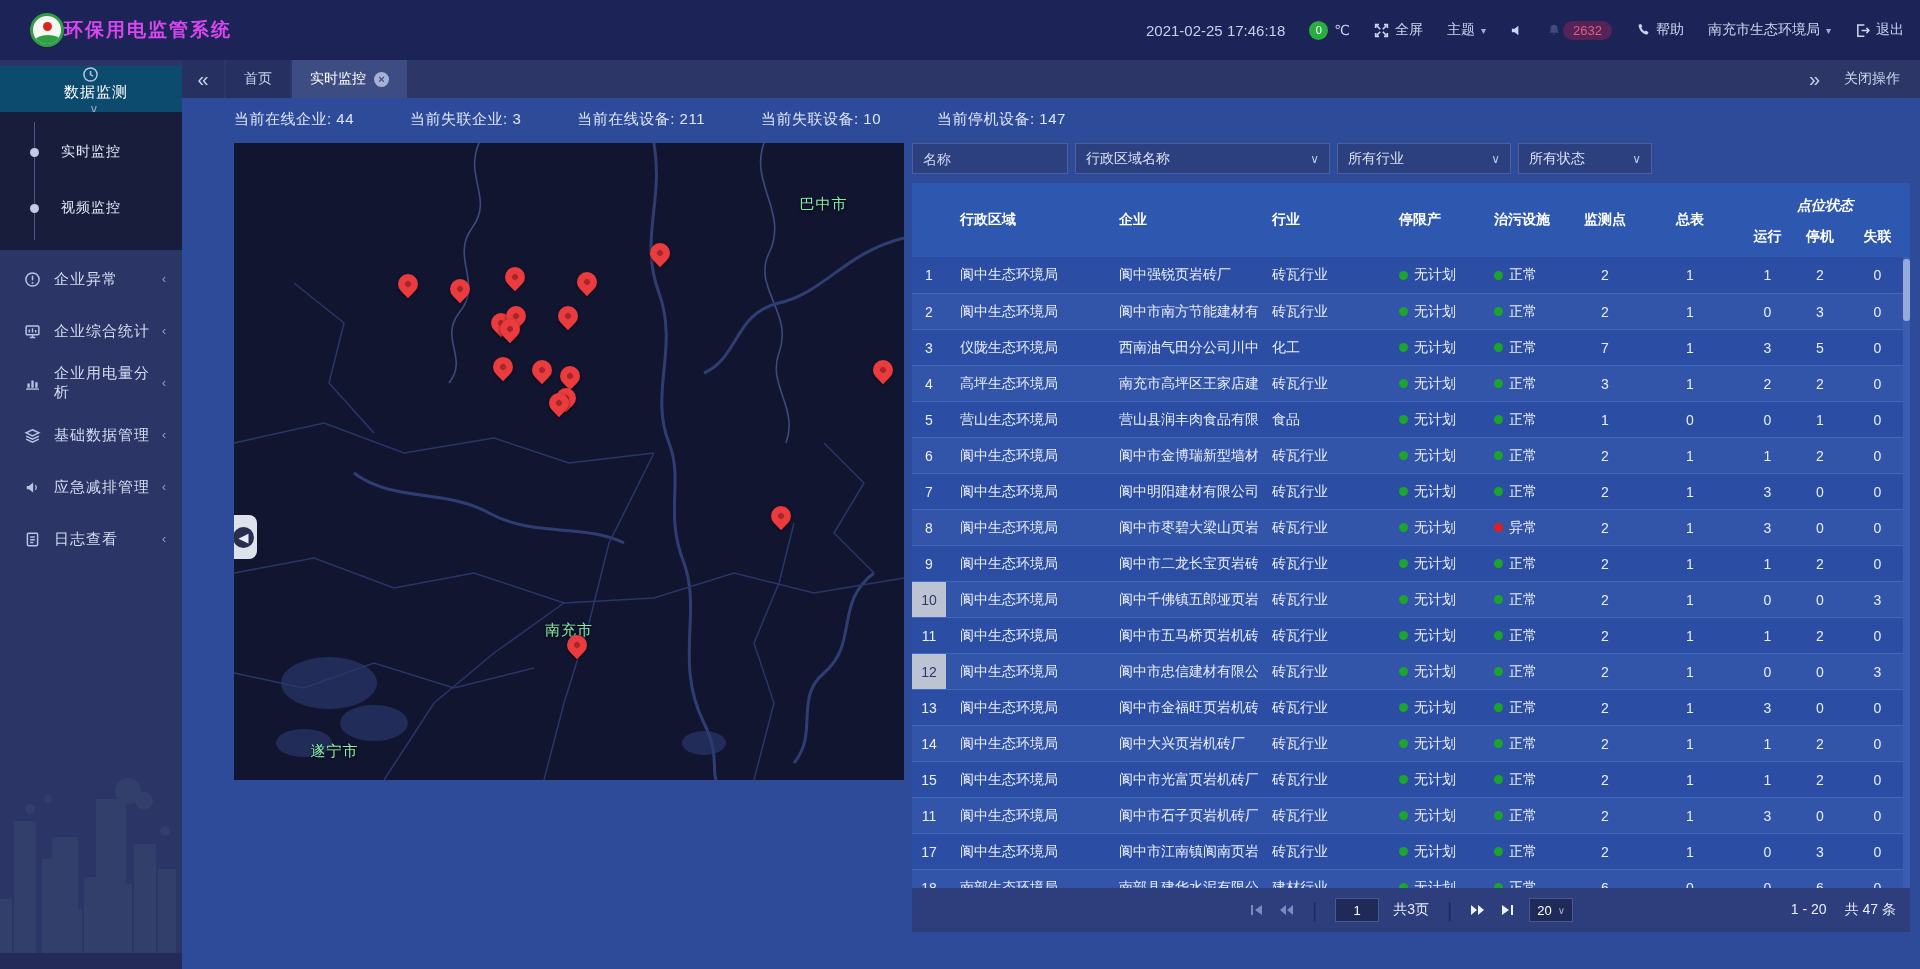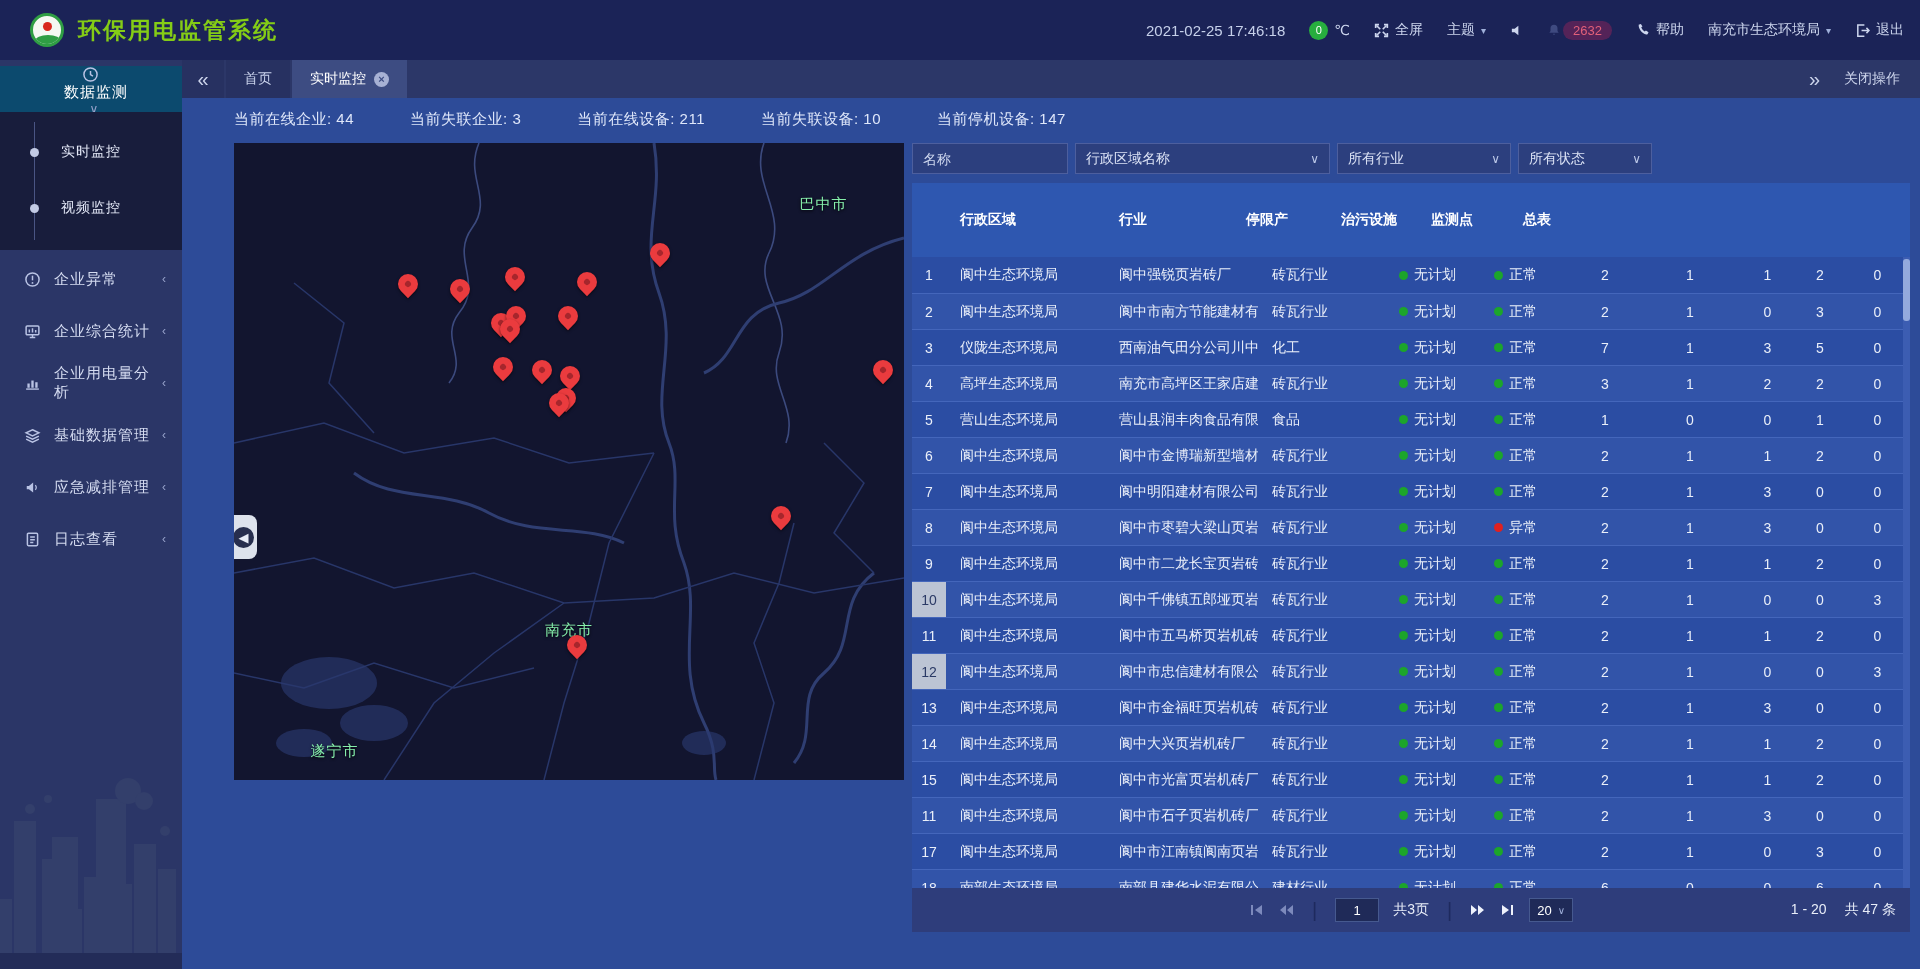--- a/index.html
+++ b/index.html
@@ -8,21 +8,21 @@
 
   
   .header { position:absolute; left:0; top:0; width:1920px; height:60px; background:#1b2357;
     display:flex; align-items:center; padding:0 16px; z-index:30; }
   .logo { width:34px; height:34px; margin-left:14px; border-radius:50%; background:#f4f8f2;
     border:3px solid #2f9e44; position:relative; overflow:hidden; }
   .logo::before { content:""; position:absolute; left:10px; top:6px; width:9px; height:9px;
     border-radius:50%; background:#d8281e; }
   .logo::after { content:""; position:absolute; left:2px; bottom:-3px; width:26px; height:12px;
     border-radius:50% 50% 0 0; background:#2f9e44; }
-  .app-title { color:#84cc16; font-size:23px; font-weight:bold; letter-spacing:2px; margin-left:14px; }
+  .app-title { color:#d946ef; font-size:19px; font-weight:bold; letter-spacing:2px; }
   .header-right { margin-left:auto; display:flex; align-items:center; gap:24px; color:#cdd6ee; font-size:14px; }
   .htime { font-size:15px; color:#c6d0ea; }
   .temp { display:flex; align-items:center; gap:6px; }
   .temp-badge { width:19px; height:19px; border-radius:50%; background:#27ae3e; color:#fff;
     font-size:11px; display:flex; align-items:center; justify-content:center; }
   .hbtn { display:flex; align-items:center; gap:6px; cursor:pointer; white-space:nowrap; }
   .hbtn svg { display:block; }
   .caret { font-size:10px; color:#9fb0da; }
   .vol { font-size:13px; color:#cdd6ee; }
   .bell-wrap { display:flex; align-items:center; gap:2px; }
@@ -361,25 +361,34 @@
       </div>
       <div class="f-select fs-status">
         <span>所有状态</span>
         <span class="caret">∨</span>
       </div>
     </div>
 
     <div class="thead" id="thead">
         <div class="th" style="width:34px"></div>
         <div class="th c-left" style="width:159px">行政区域</div>
+        <div class="th c-left" style="width:153px">企业</div>
         <div class="th c-left" style="width:127px">行业</div>
         <div class="th c-left" style="width:95px">停限产</div>
         <div class="th c-left" style="width:90px">治污设施</div>
         <div class="th c-num" style="width:70px">监测点</div>
         <div class="th c-num" style="width:100px">总表</div>
+        <div class="th-group" style="width:170px">
+          <div class="tg-top">点位状态</div>
+          <div class="tg-bot">
+            <span style="width:55px">运行</span>
+            <span style="width:50px">停机</span>
+            <span style="width:65px">失联</span>
+          </div>
+        </div>
       </div>
     <div class="tbody" id="tbody">
         <div class="trow odd">
           <div class="td c-idx" style="width:34px">1</div>
           <div class="td c-left" style="width:159px">阆中生态环境局</div>
           <div class="td c-left" style="width:153px">阆中强锐页岩砖厂</div>
           <div class="td c-left" style="width:127px">砖瓦行业</div>
           <div class="td c-left" style="width:95px"><span class="dot-st dot-green"></span>无计划</div>
           <div class="td c-left" style="width:90px"><span class="dot-st dot-green"></span>正常</div>
           <div class="td c-num" style="width:70px">2</div>

